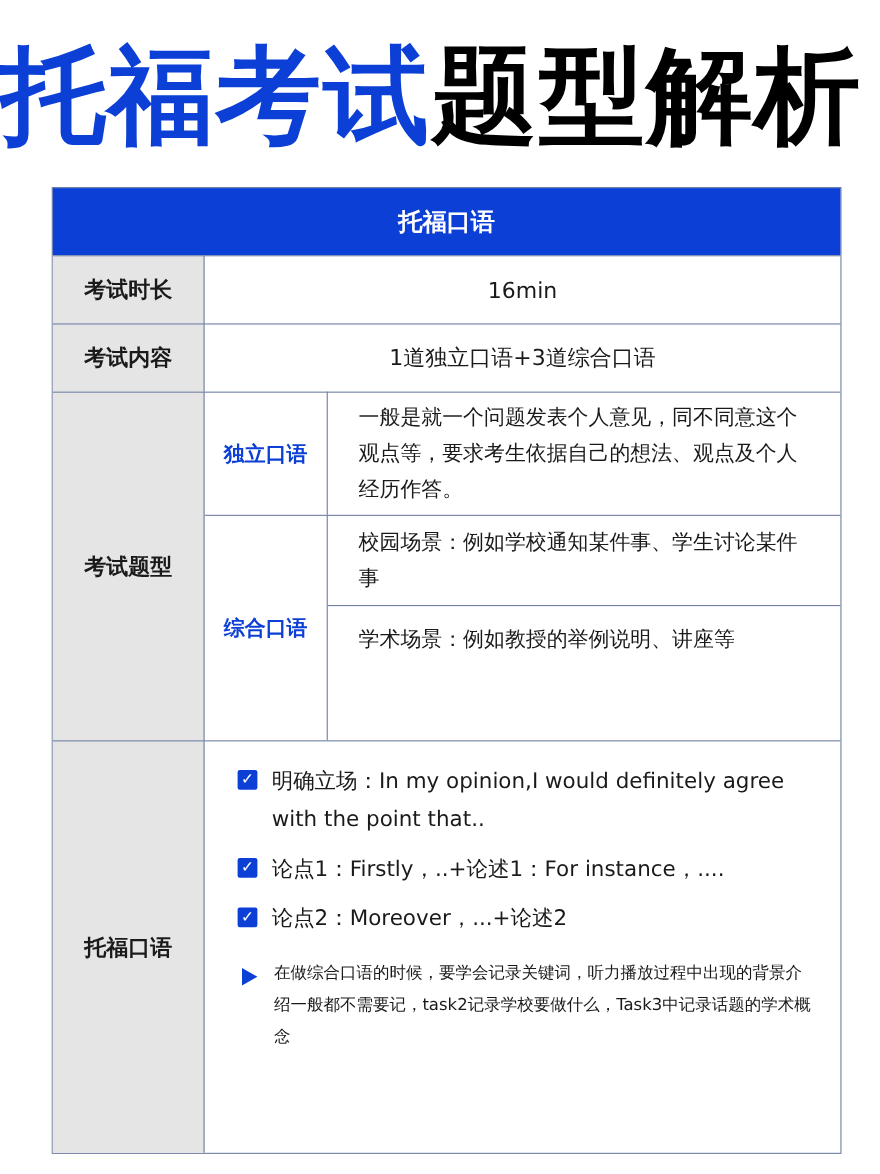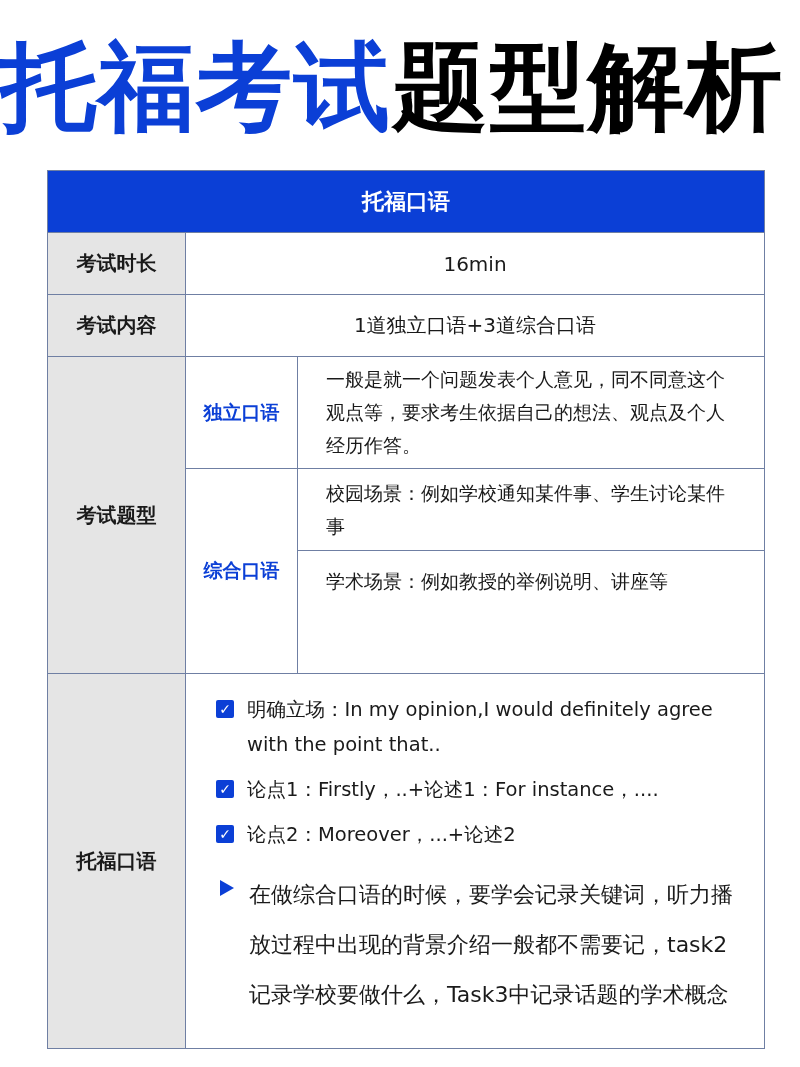--- a/index.html
+++ b/index.html
@@ -42,21 +42,21 @@
   }
   .tips {
     padding: 18px 24px 0 24px; display: block; border-top: 1.5px solid #6f7fa3;
   }
   .tips-title { font-size: 18px; font-weight: bold; color: #0b3fd6; margin-bottom: 16px; margin-left: 0; }
   .check-item { display: flex; align-items: flex-start; font-size: 19.5px; line-height: 35px; margin-bottom: 10px; }
   .checkbox {
     flex: none; width: 18px; height: 18px; background: #0b3fd6; border-radius: 2px; margin: 8px 13px 0 6px;
     display: flex; align-items: center; justify-content: center; color: #fff; font-size: 14px; font-weight: bold; line-height: 18px;
   }
-  .arrow-item { display: flex; align-items: flex-start; font-size: 22px; line-height: 50px; margin-top: 18px; }
+  .arrow-item { display: flex; align-items: flex-start; font-size: 15px; line-height: 29px; margin-top: 18px; }
   .arrow {
     flex: none; width: 0; height: 0; margin: 10px 15px 0 10px;
     border-top: 8px solid transparent; border-bottom: 8px solid transparent; border-left: 14px solid #0b3fd6;
   }
 </style>
 </head>
 <body>
 
 <div class="title">
   <span class="blue">托福考试</span><span class="black">题型解析</span>

